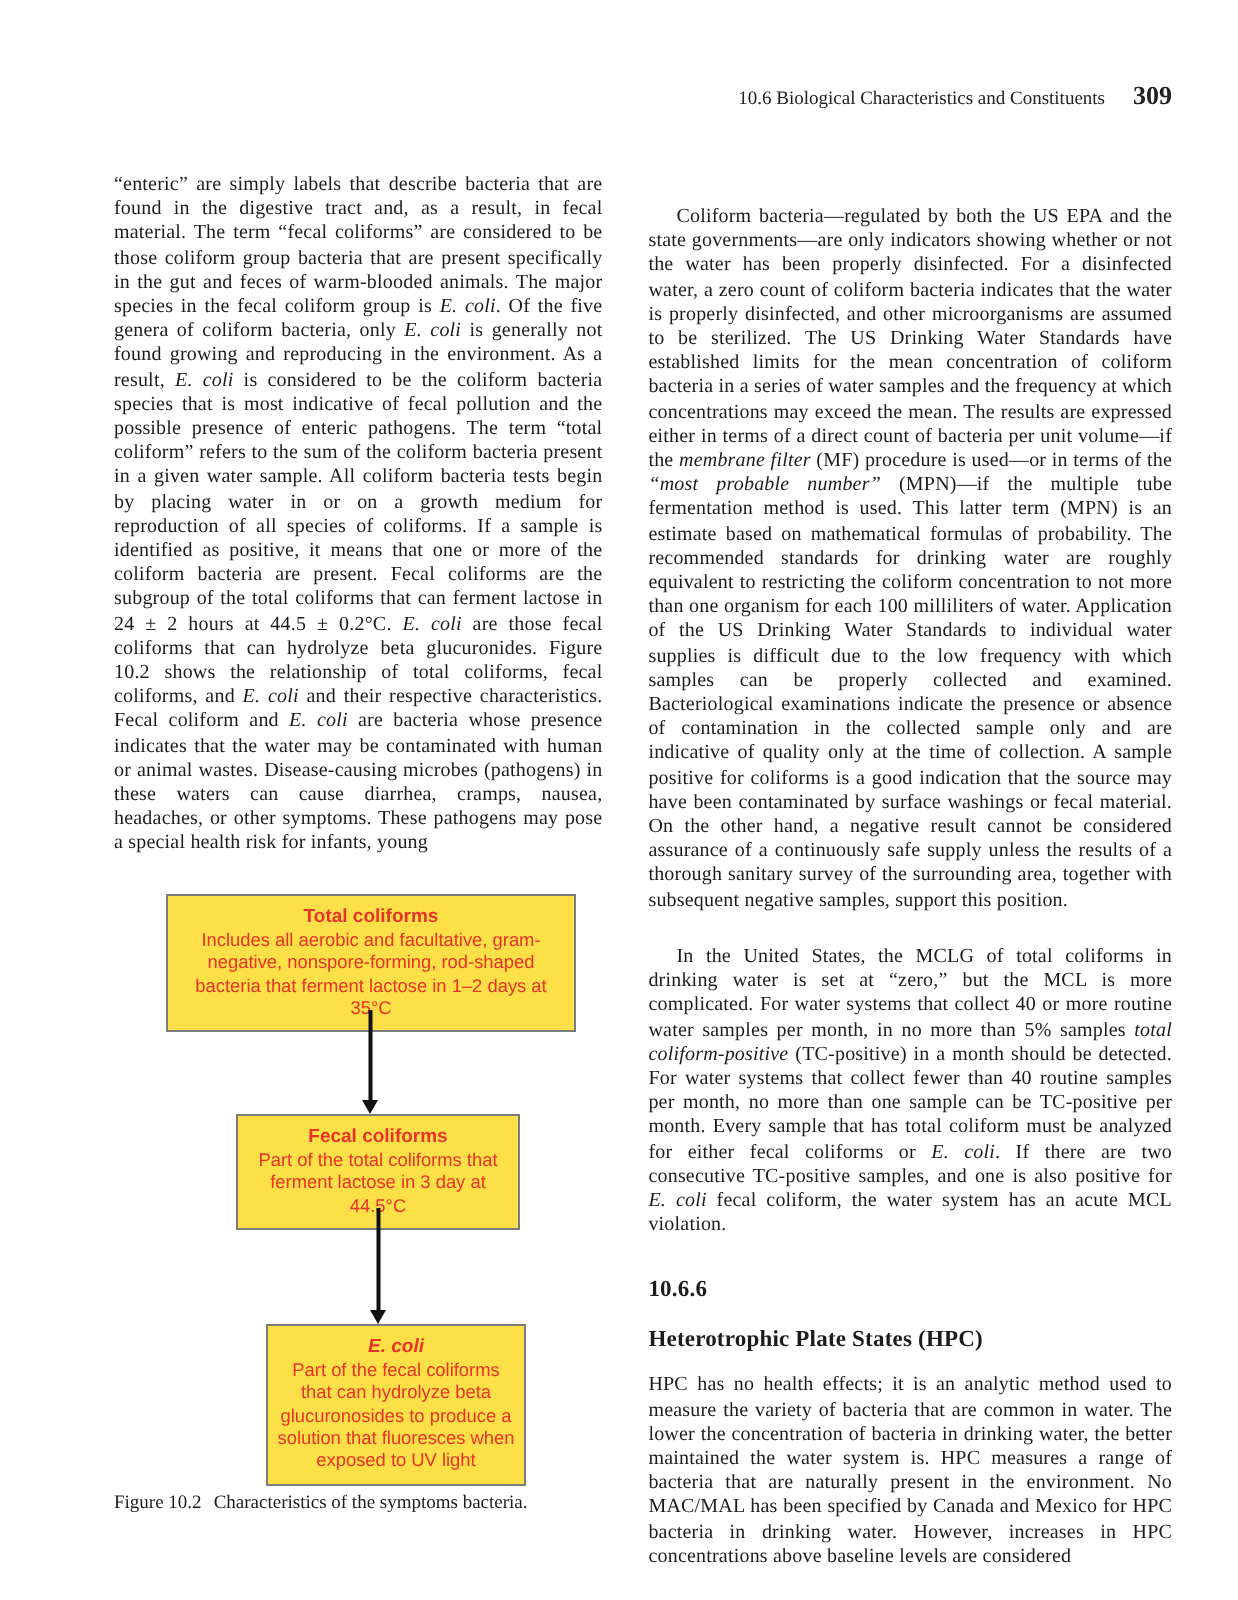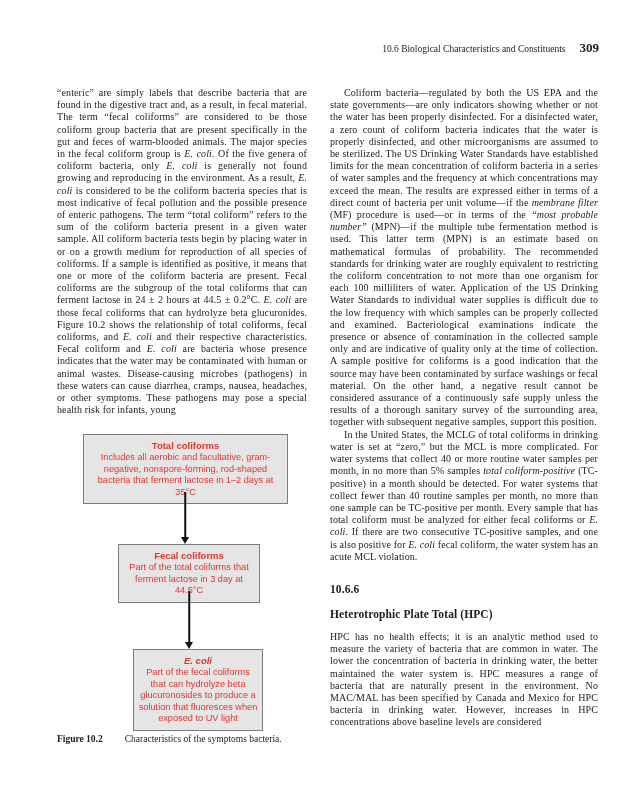--- a/index.html
+++ b/index.html
@@ -3,49 +3,49 @@
 <meta charset="utf-8">
 <style>
   html, body { margin: 0; padding: 0; }
   body {
     width: 619px; height: 800px;
     background: #ffffff;
     font-family: "Liberation Serif", serif;
     color: #1c1c1c;
     overflow: hidden;
   }
-  .page { padding: 40px 20px 0 57px; }
+  .page { padding: 40px 33px 0 57px; }
 
   .header {
     display: flex; justify-content: flex-end; align-items: baseline;
     gap: 14px; font-size: 9.5px; color: #222; margin-bottom: 31px;
   }
   .hdr-page { font-weight: bold; font-size: 13px; }
 
   .columns { display: flex; gap: 23px; }
   .col.left  { width: 250px; }
   .col.right { width: 268px; }
 
   .body-text {
     margin: 0; font-size: 10px; line-height: 12.2px;
     text-align: justify; letter-spacing: 0.1px;
   }
-  .indent { text-indent: 14px; }
+  .indent { text-indent: 14px; margin-top: 16px; }
   .it { font-style: italic; }
 
   .subheading {
     margin: 20px 0 11px 0; font-size: 11.5px; font-weight: bold;
     display: flex; gap: 13px; letter-spacing: 0.1px; flex-direction: column;
   }
 
   
   .figure { position: relative; height: 314px; margin-top: 18px; }
   .fbox {
     position: absolute; box-sizing: border-box;
-    border: 1px solid #7c7c7c; background: #e5e5e5;
+    border: 1px solid #7c7c7c; background: #fde047;
     font-family: "Liberation Sans", sans-serif;
     text-align: center; padding: 5px 4px;
   }
   .fbox-title { font-weight: bold; font-size: 9.5px; line-height: 12px; }
   .fbox-title.italic { font-style: italic; }
   .fbox-body { font-size: 9.2px; line-height: 11.4px; }
   .fbox1 { left: 26px;  top: 0;     width: 205px; min-height: 57px; }
   .fbox2 { left: 61px;  top: 110px; width: 142px; min-height: 46px; }
   .fbox3 { left: 76px;  top: 215px; width: 130px; min-height: 75px; }
 
@@ -60,21 +60,21 @@
     position: absolute; left: 50%; bottom: 0; transform: translateX(-50%);
     width: 0; height: 0;
     border-left: 4.5px solid transparent; border-right: 4.5px solid transparent;
     border-top: 7px solid #111;
   }
 
   .caption {
     position: absolute; left: 0; top: 299px; width: 100%;
     font-size: 9.5px; line-height: 12px;
   }
-  .cap-label { font-weight: bold; margin-right: 22px; }
+  .cap-label { font-weight: normal; margin-right: 6px; }
 </style>
 </head>
 <body>
 
 <div class="page">
 
   <div class="header">
     <span class="hdr-section">10.6  Biological Characteristics and Constituents</span>
     <span class="hdr-page">309</span>
   </div>
@@ -115,19 +115,19 @@
           <span class="cap-label">Figure 10.2</span><span class="cap-text">Characteristics of the symptoms bacteria.</span>
         </div>
       </div>
     </div>
 
     <div class="col right">
       <p class="body-text indent"><span>Coliform bacteria—regulated by both the US EPA and the state governments—are only indicators showing whether or not the water has been properly disinfected. For a disinfected water, a zero count of coliform bacteria indicates that the water is properly disinfected, and other microorganisms are assumed to be sterilized. The US Drinking Water Standards have established limits for the mean concentration of coliform bacteria in a series of water samples and the frequency at which concentrations may exceed the mean. The results are expressed either in terms of a direct count of bacteria per unit volume—if the </span><span class="it">membrane filter</span><span> (MF) procedure is used—or in terms of the </span><span class="it">“most probable number”</span><span> (MPN)—if the multiple tube fermentation method is used. This latter term (MPN) is an estimate based on mathematical formulas of probability. The recommended standards for drinking water are roughly equivalent to restricting the coliform concentration to not more than one organism for each 100 milliliters of water. Application of the US Drinking Water Standards to individual water supplies is difficult due to the low frequency with which samples can be properly collected and examined. Bacteriological examinations indicate the presence or absence of contamination in the collected sample only and are indicative of quality only at the time of collection. A sample positive for coliforms is a good indication that the source may have been contaminated by surface washings or fecal material. On the other hand, a negative result cannot be considered assurance of a continuously safe supply unless the results of a thorough sanitary survey of the surrounding area, together with subsequent negative samples, support this position.</span></p>
       <p class="body-text indent"><span>In the United States, the MCLG of total coliforms in drinking water is set at “zero,” but the MCL is more complicated. For water systems that collect 40 or more routine water samples per month, in no more than 5% samples </span><span class="it">total coliform-positive</span><span> (TC-positive) in a month should be detected. For water systems that collect fewer than 40 routine samples per month, no more than one sample can be TC-positive per month. Every sample that has total coliform must be analyzed for either fecal coliforms or </span><span class="it">E. coli</span><span>. If there are two consecutive TC-positive samples, and one is also positive for </span><span class="it">E. coli</span><span> fecal coliform, the water system has an acute MCL violation.</span></p>
       <h3 class="subheading">
         <span>10.6.6</span>
-        <span>Heterotrophic Plate Total (HPC)</span>
+        <span>Heterotrophic Plate States (HPC)</span>
       </h3>
       <p class="body-text"><span>HPC has no health effects; it is an analytic method used to measure the variety of bacteria that are common in water. The lower the concentration of bacteria in drinking water, the better maintained the water system is. HPC measures a range of bacteria that are naturally present in the environment. No MAC/MAL has been specified by Canada and Mexico for HPC bacteria in drinking water. However, increases in HPC concentrations above baseline levels are considered</span></p>
     </div>
 
   </div>
 </div>
 
 </body></html>

